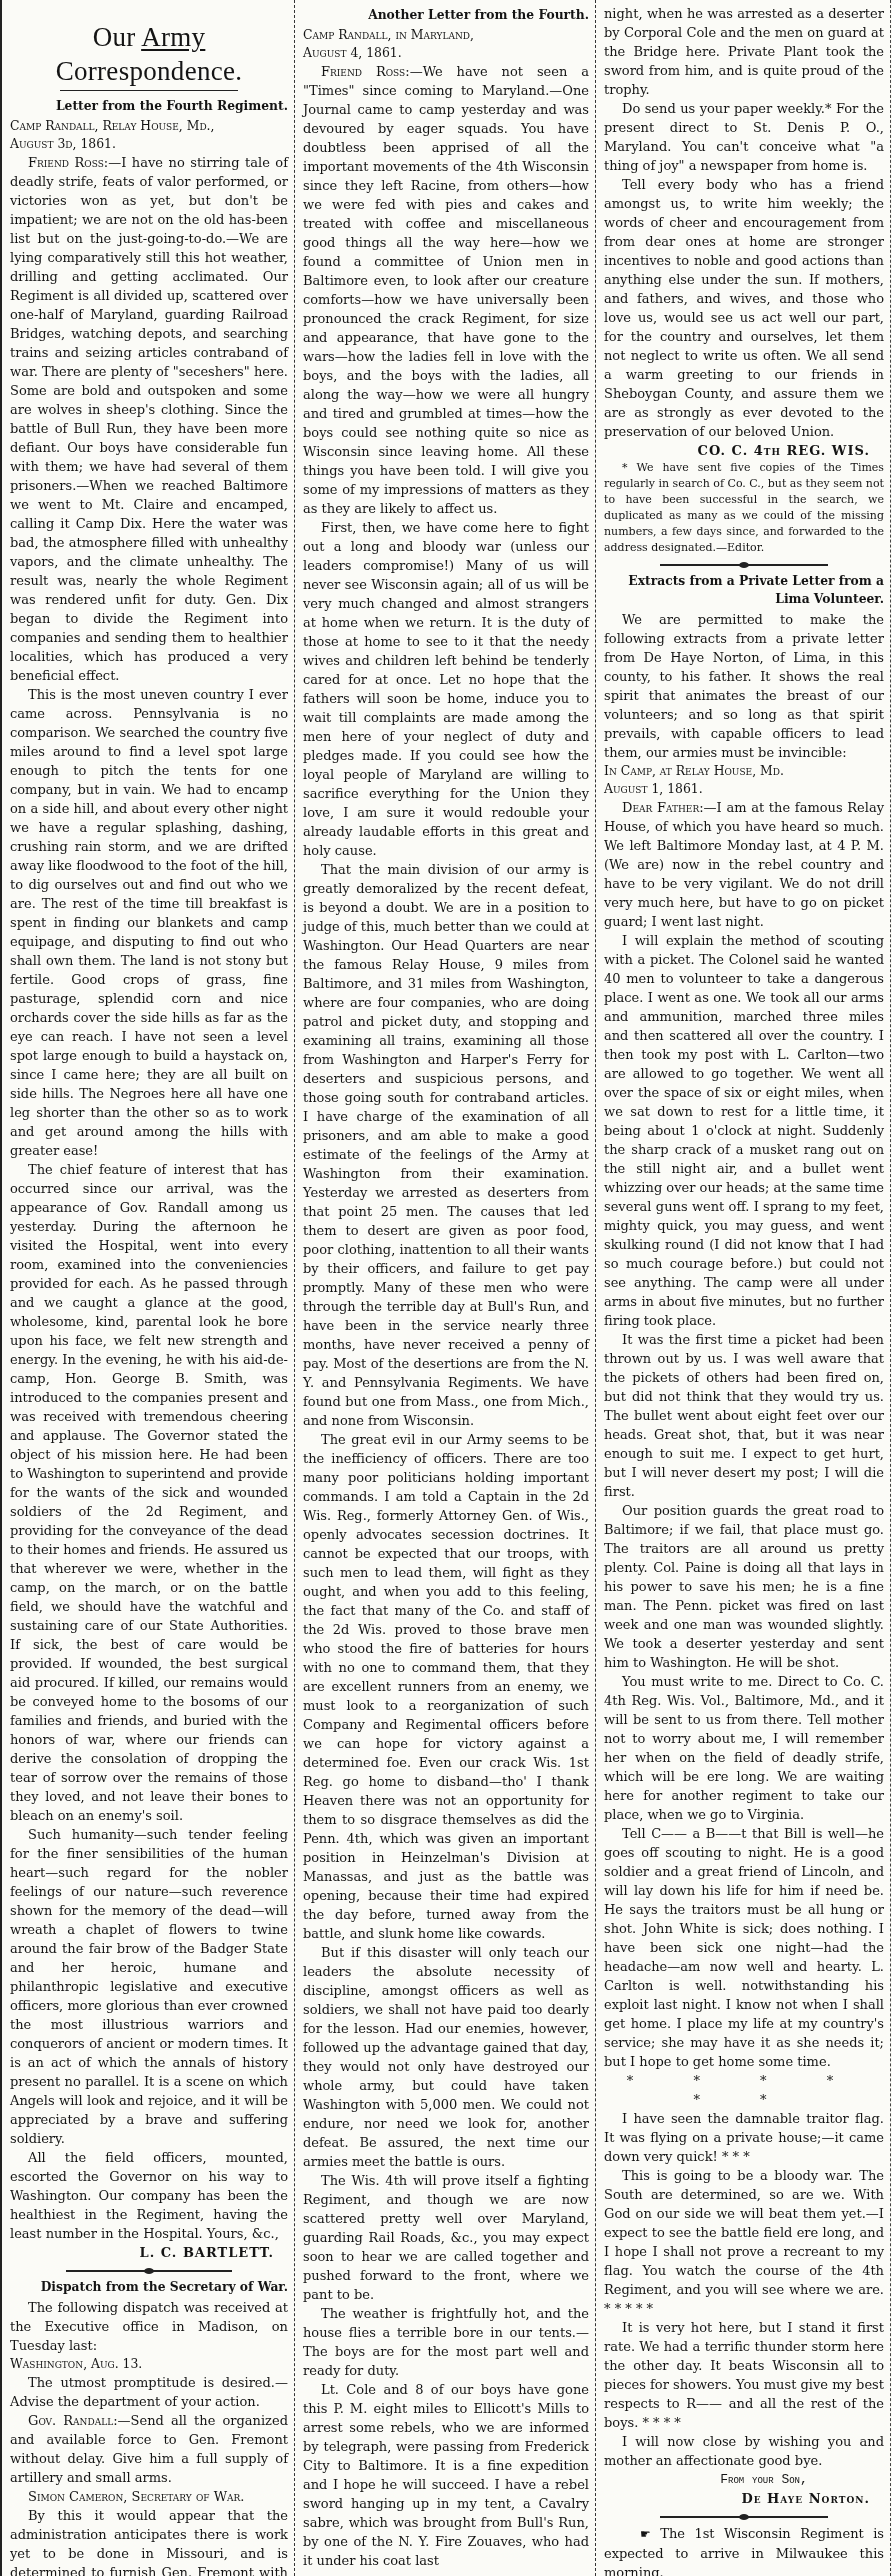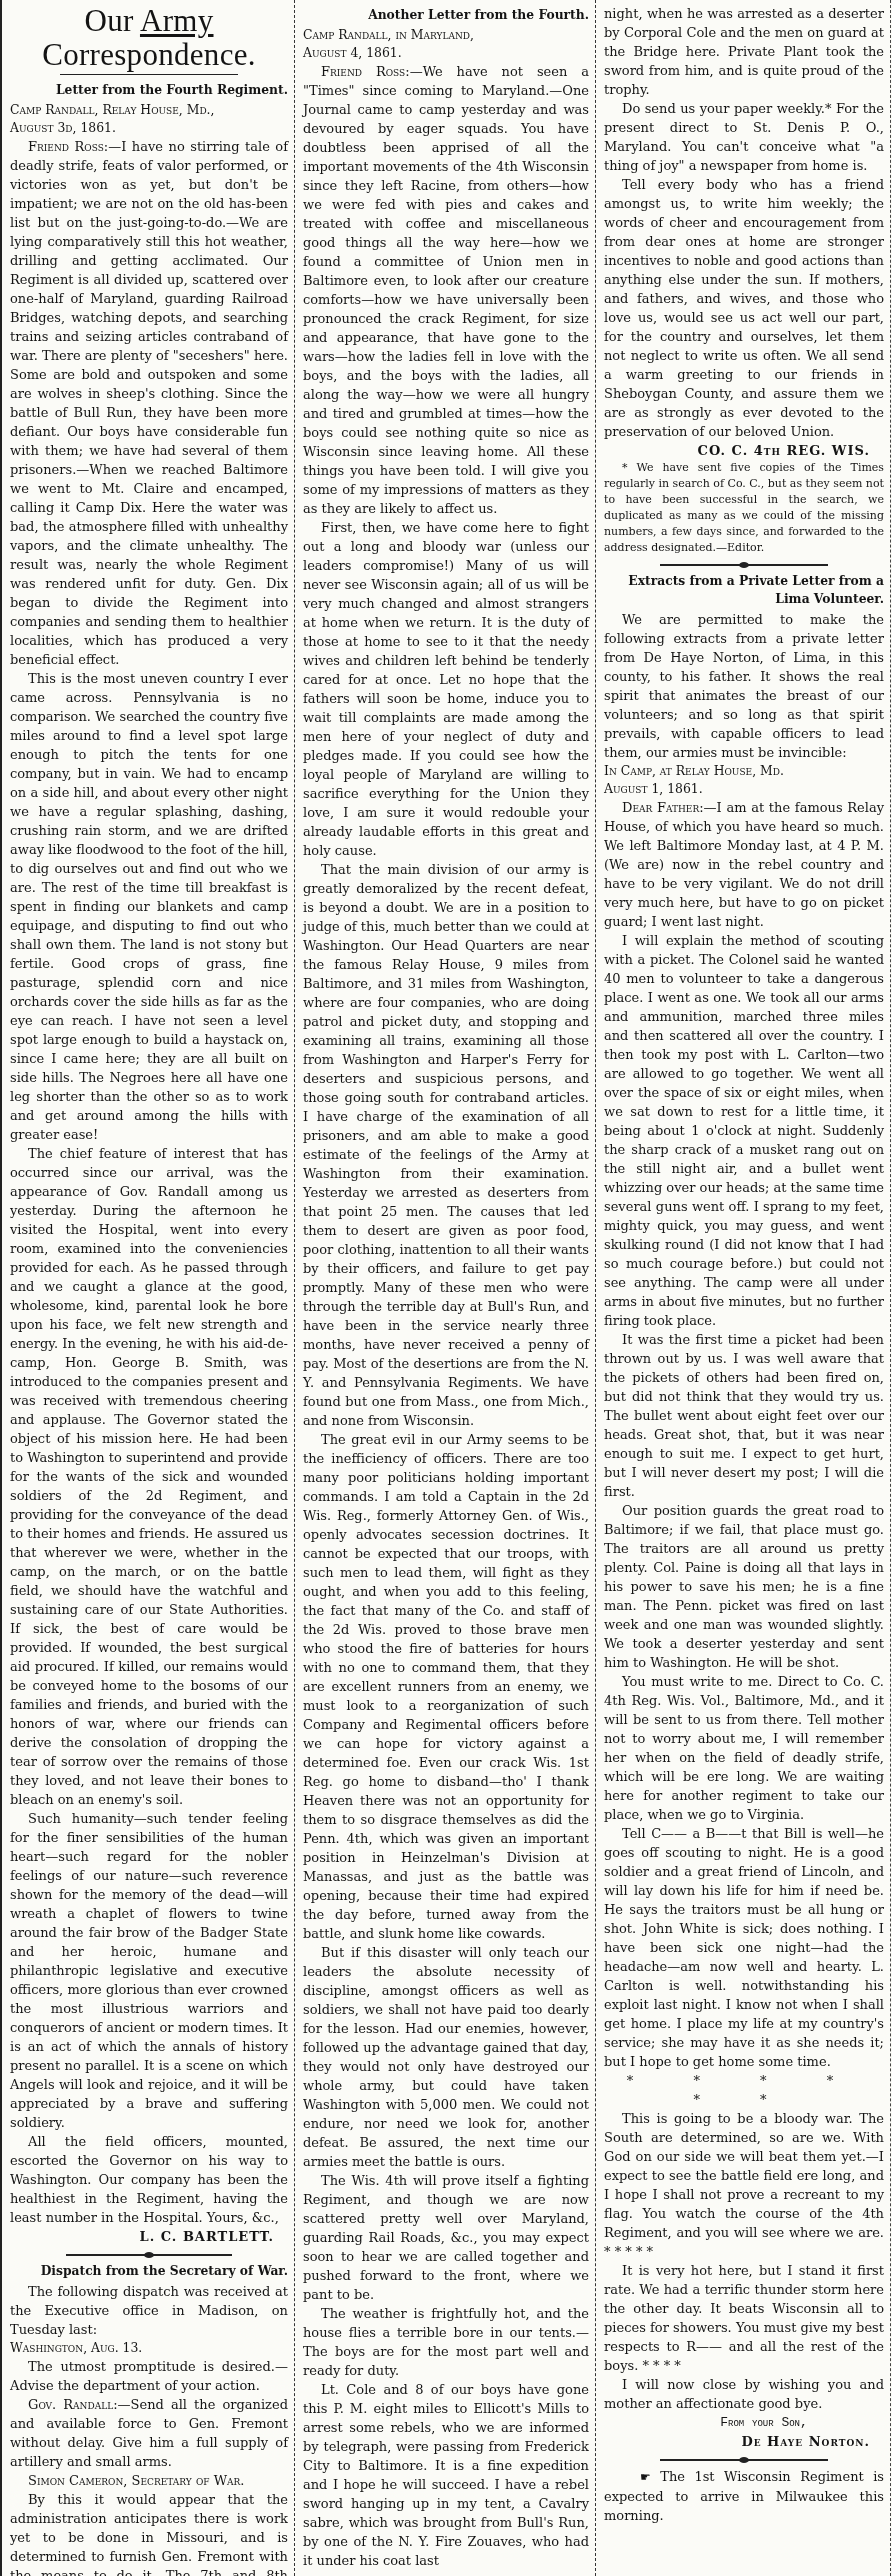--- a/index.html
+++ b/index.html
@@ -7,21 +7,21 @@
          font-family:"DejaVu Serif","Liberation Serif",serif; color:#141414; }
   .page { position:absolute; left:0; top:0; width:892px; height:2576px;
           display:flex; }
   .col { box-sizing:border-box; height:2576px; overflow:hidden;
          padding:4px 6px 0 8px; font-size:13px; line-height:19px;
          text-align:justify; hyphens:manual; }
   .col1 { width:294px; border-left:2px solid #222; }
   .col2 { width:301px; border-left:1.5px dashed #333; }
   .col3 { width:296px; border-left:1.5px dashed #333; border-right:1.5px dashed #444; }
   .masthead { text-align:center; font-family:"Liberation Serif","DejaVu Serif",serif;
-              font-size:31px; line-height:34px; margin:0 0 2px 0; font-weight:normal; letter-spacing:0.3px; }
+              font-size:27px; line-height:34px; margin:16px 0 2px 0; font-weight:normal; letter-spacing:0.3px; }
   .masthead u { text-decoration:underline; text-underline-offset:3px; }
   .rule-short { width:178px; margin:0 auto 6px; border-top:1.5px solid #222; }
   .headline { text-align:right; font-weight:bold; font-size:12.3px; line-height:18px; margin:2px 0 2px 0; }
   .dateline { text-align:left; font-size:12.4px; line-height:18px; padding-right:10px; font-variant:small-caps; }
   .dateline .d2 { display:block; }
   p { margin:0; text-indent:18px; }
   p.noind { text-indent:0; }
   .salute { font-variant:small-caps; }
   .sig { text-align:right; font-variant:small-caps; font-weight:bold; letter-spacing:1px; padding-right:14px; }
   .sig2 { text-align:center; font-variant:small-caps; padding-left:40px;font-family:Liberation Mono, monospace; }
@@ -101,20 +101,21 @@
       <span class="d2">In Camp, at Relay House, Md.</span>
       <span class="d2">August 1, 1861.</span>
     </div>
     <p><span class="salute">Dear Father:</span><span>—I am at the famous Relay House, of which you have heard so much. We left Baltimore Monday last, at 4 P. M. (We are) now in the rebel country and have to be very vigilant. We do not drill very much here, but have to go on picket guard; I went last night.</span></p>
     <p>I will explain the method of scouting with a picket. The Colonel said he wanted 40 men to volunteer to take a dangerous place. I went as one. We took all our arms and ammunition, marched three miles and then scattered all over the country. I then took my post with L. Carlton—two are allowed to go together. We went all over the space of six or eight miles, when we sat down to rest for a little time, it being about 1 o'clock at night. Suddenly the sharp crack of a musket rang out on the still night air, and a bullet went whizzing over our heads; at the same time several guns went off. I sprang to my feet, mighty quick, you may guess, and went skulking round (I did not know that I had so much courage before.) but could not see anything. The camp were all under arms in about five minutes, but no further firing took place.</p>
     <p>It was the first time a picket had been thrown out by us. I was well aware that the pickets of others had been fired on, but did not think that they would try us. The bullet went about eight feet over our heads. Great shot, that, but it was near enough to suit me. I expect to get hurt, but I will never desert my post; I will die first.</p>
     <p>Our position guards the great road to Baltimore; if we fail, that place must go. The traitors are all around us pretty plenty. Col. Paine is doing all that lays in his power to save his men; he is a fine man. The Penn. picket was fired on last week and one man was wounded slightly. We took a deserter yesterday and sent him to Washington. He will be shot.</p>
     <p>You must write to me. Direct to Co. C. 4th Reg. Wis. Vol., Baltimore, Md., and it will be sent to us from there. Tell mother not to worry about me, I will remember her when on the field of deadly strife, which will be ere long. We are waiting here for another regiment to take our place, when we go to Virginia.</p>
     <p>Tell C—— a B——t that Bill is well—he goes off scouting to night. He is a good soldier and a great friend of Lincoln, and will lay down his life for him if need be. He says the traitors must be all hung or shot. John White is sick; does nothing. I have been sick one night—had the headache—am now well and hearty. L. Carlton is well. notwithstanding his exploit last night. I know not when I shall get home. I place my life at my country's service; she may have it as she needs it; but I hope to get home some time.</p>
     <div class="stars">* * * * * *</div>
+    <p>I have seen the damnable traitor flag. It was flying on a private house;—it came down very quick! * * *</p>
     <p>This is going to be a bloody war. The South are determined, so are we. With God on our side we will beat them yet.—I expect to see the battle field ere long, and I hope I shall not prove a recreant to my flag. You watch the course of the 4th Regiment, and you will see where we are. * * * * *</p>
     <p>It is very hot here, but I stand it first rate. We had a terrific thunder storm here the other day. It beats Wisconsin all to pieces for showers. You must give my best respects to R—— and all the rest of the boys. * * * *</p>
     <p>I will now close by wishing you and mother an affectionate good bye.</p>
     <div class="sig2">From your Son,</div>
     <div class="sig">De Haye Norton.</div>
     <div class="divider"></div>
     <p><span class="hand">☛</span> <span>The 1st Wisconsin Regiment is expected to arrive in Milwaukee this morning.</span></p>
   </div>
 </div>
 

